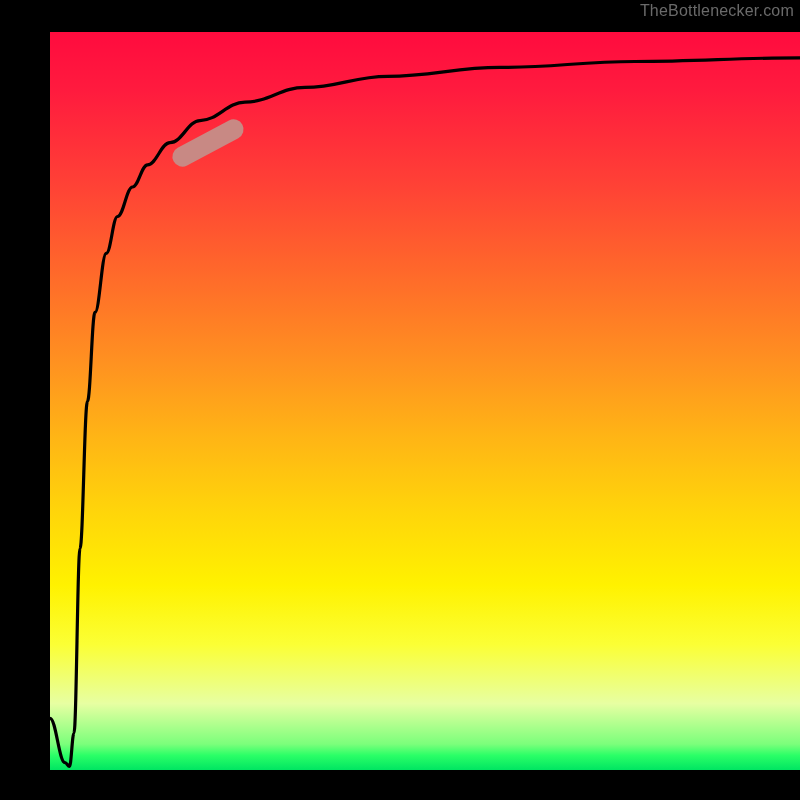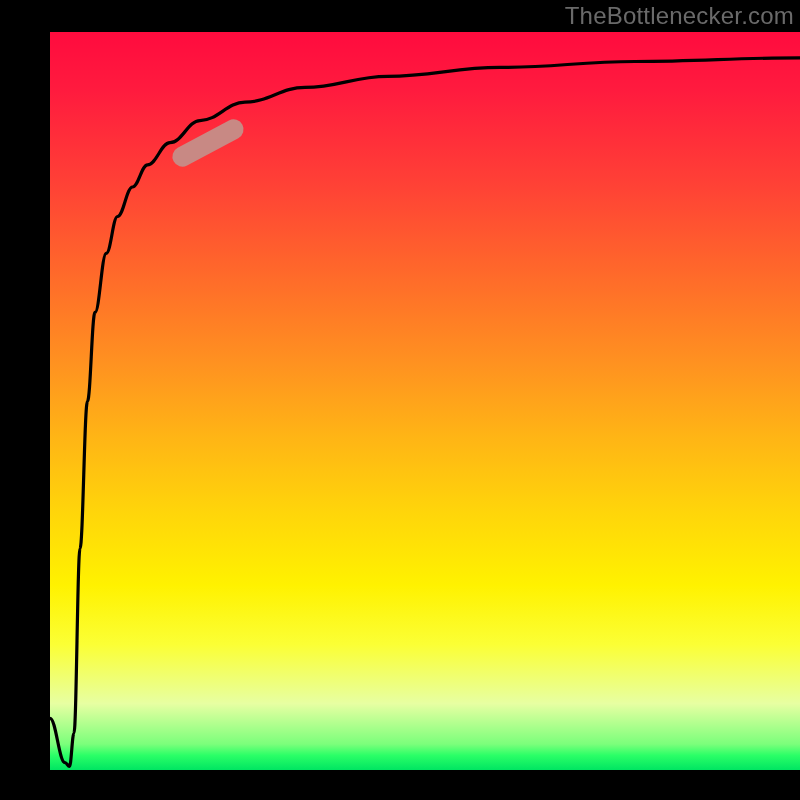--- a/index.html
+++ b/index.html
@@ -53,21 +53,21 @@
     background: #c88984;
     border-radius: 10px;
     transform-origin: center center;
     pointer-events: none;
   }
   .watermark {
     position: absolute;
     top: 2px;
     right: 6px;
     font-family: Arial, Helvetica, sans-serif;
-    font-size: 24px;
+    font-size: 16px;
     color: #6a6a6a;
     letter-spacing: 0.2px;
   }
 </style>
 </head>
 <body>
 
 <div class="frame">
   <div class="plot-area"></div>
   <svg class="curve" viewBox="0 0 750 738" preserveAspectRatio="none">

